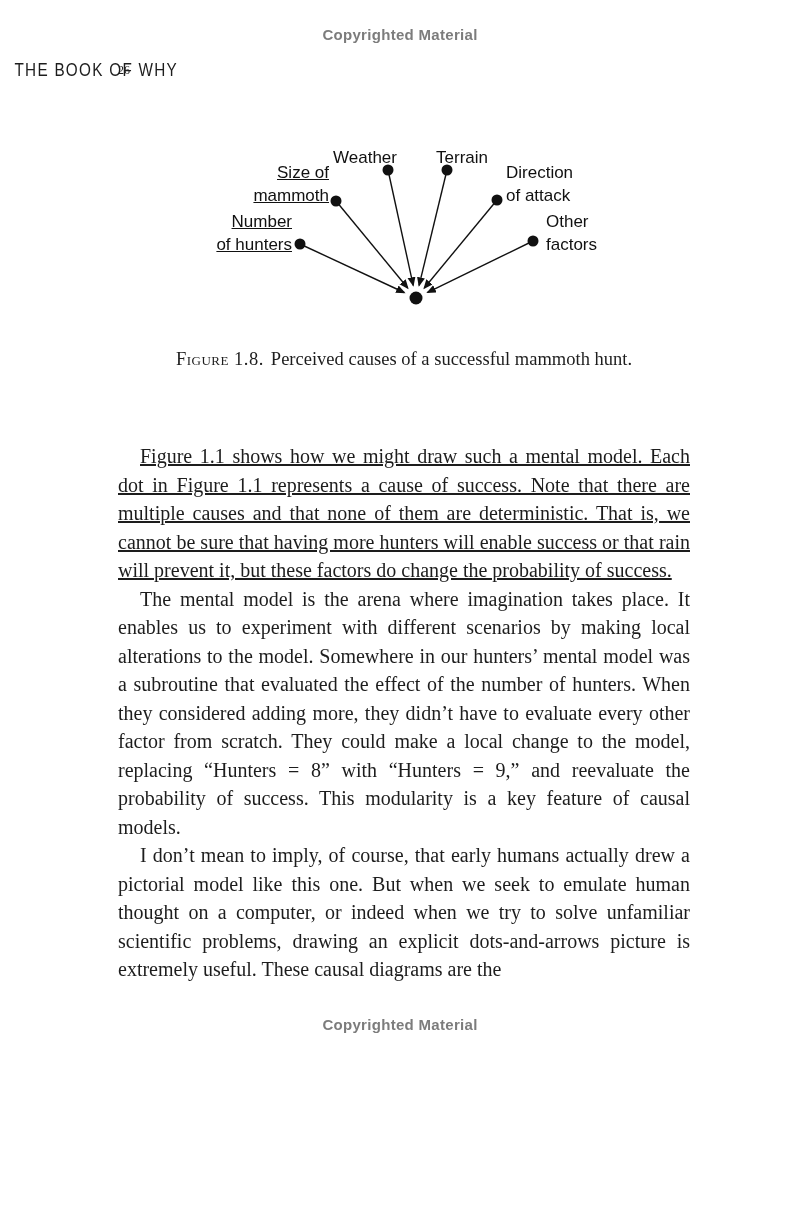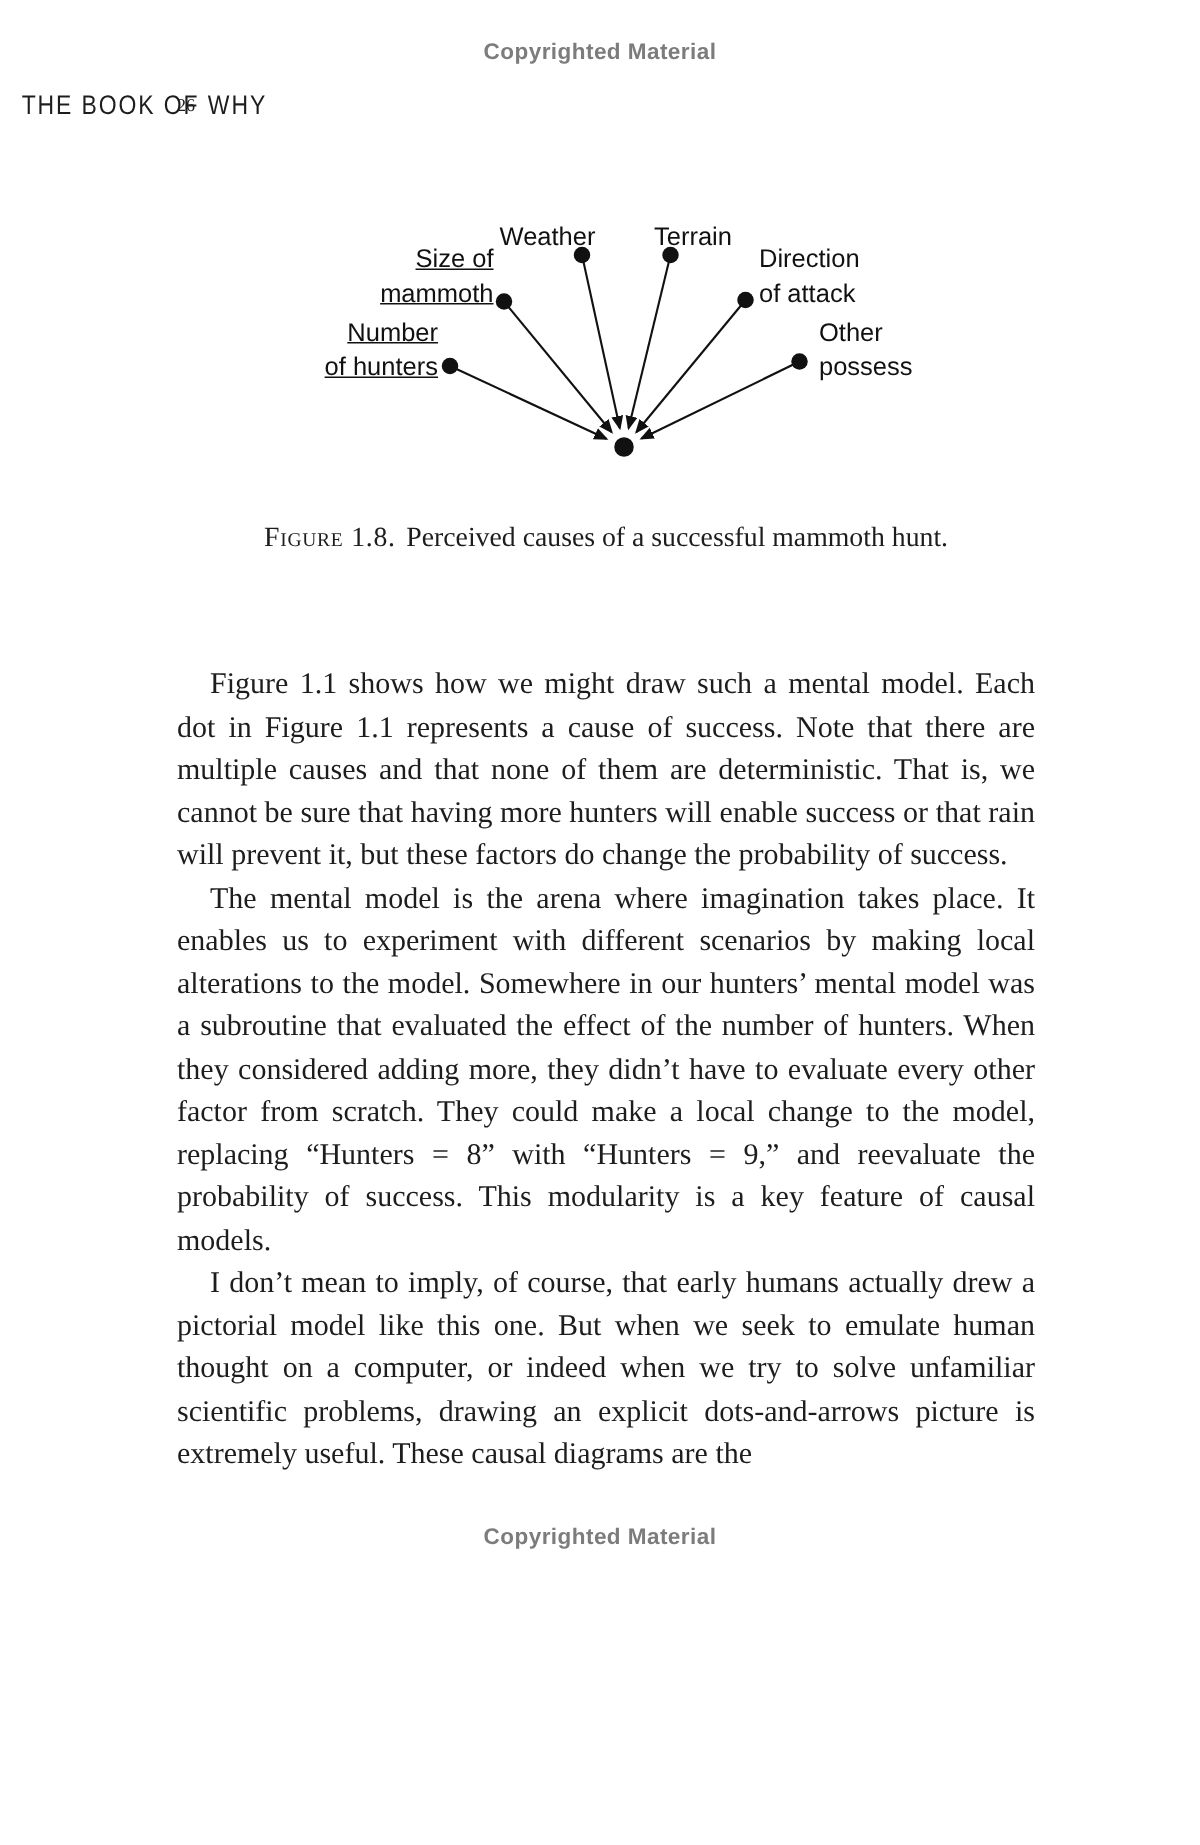--- a/index.html
+++ b/index.html
@@ -58,21 +58,21 @@
   .para {
     font-family: "Liberation Serif", serif;
     font-size: 20px;
     line-height: 28.5px;
     text-align: justify;
     text-indent: 22px;
     hyphens: auto;
     -webkit-hyphens: auto;
   }
   .para.noindent { text-indent: 0; margin-top: 30px; }
-  .para.after-figure { margin-top: 70px; }
+  .para.after-figure { margin-top: 70px; text-decoration: underline; }
 
   
   .figure {
     position: relative;
     width: 440px;
     height: 195px;
     margin: 60px auto 0 auto;
   }
   .figure svg { position: absolute; left: 0; top: 0; }
   .nodelabel {
@@ -140,21 +140,21 @@
       </svg>
       <div class="nodelabel center" style="left:121px; top:5px;  width:120px;">Weather</div>
       <div class="nodelabel center" style="left:218px; top:5px;  width:120px;">Terrain</div>
       <div class="nodelabel right" style="right:295px; top:20px;">Size of
 mammoth</div>
       <div class="nodelabel" style="left:322px; top:20px;">Direction
 of attack</div>
       <div class="nodelabel right" style="right:332px; top:69px;">Number
 of hunters</div>
       <div class="nodelabel" style="left:362px; top:69px;">Other
-possess</div>
+factors</div>
     </div>
 
     <div class="caption">
       <span class="caplabel">Figure 1.8.</span><span>Perceived causes of a successful mammoth hunt.</span>
     </div>
 
     <p class="para after-figure">Figure 1.1 shows how we might draw such a mental model. Each dot in Figure 1.1 represents a cause of success. Note that there are multiple causes and that none of them are deterministic. That is, we cannot be sure that having more hunters will enable success or that rain will prevent it, but these factors do change the probability of success.</p>
     <p class="para">The mental model is the arena where imagination takes place. It enables us to experiment with different scenarios by making local alterations to the model. Somewhere in our hunters’ mental model was a subroutine that evaluated the effect of the number of hunters. When they considered adding more, they didn’t have to evaluate every other factor from scratch. They could make a local change to the model, replacing “Hunters = 8” with “Hunters = 9,” and reevaluate the probability of success. This modularity is a key feature of causal models.</p>
     <p class="para">I don’t mean to imply, of course, that early humans actually drew a pictorial model like this one. But when we seek to emulate human thought on a computer, or indeed when we try to solve unfamiliar scientific problems, drawing an explicit dots-and-arrows picture is extremely useful. These causal diagrams are the</p>
 

